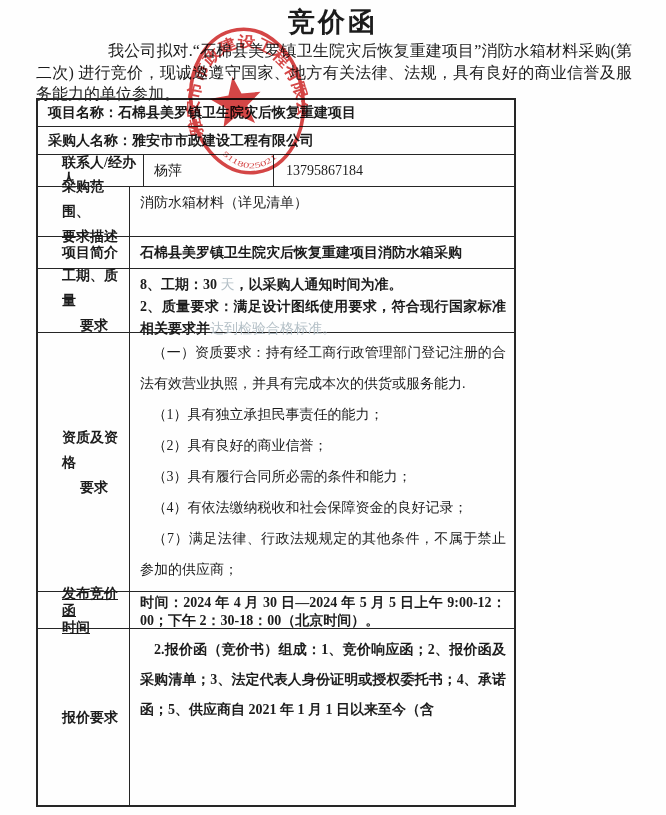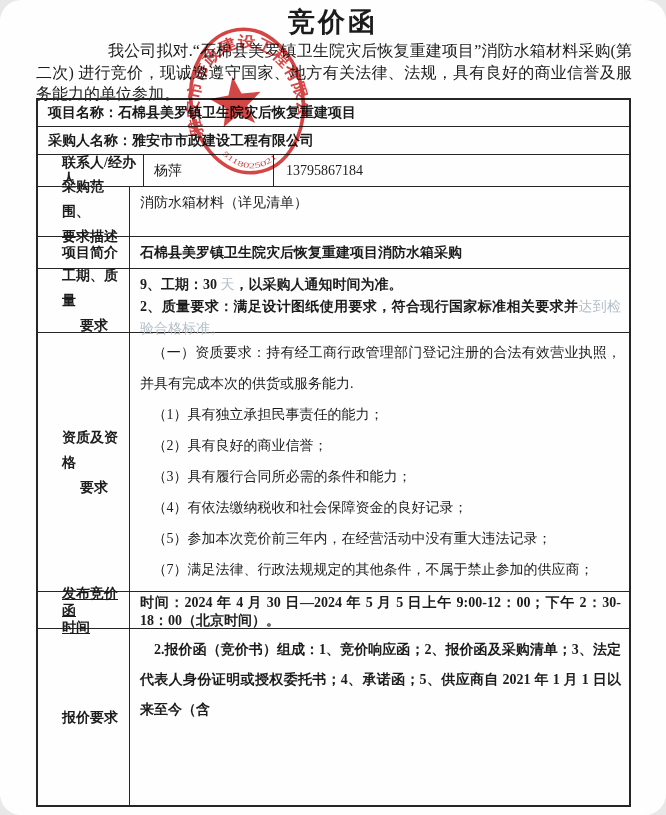--- a/index.html
+++ b/index.html
@@ -1,30 +1,30 @@
 <!DOCTYPE html>
 <html><head>
 <meta charset="utf-8">
 <style>
   html,body { margin:0; padding:0; background:#e8e8e8; }
   .page {
     position:relative; width:666px; height:815px; margin:0 auto;
     background:#fefefe; overflow:hidden;
-    font-family:"Liberation Serif","DejaVu Serif",serif; color:#1c1c1c;border-radius:21px;
+    font-family:"Liberation Serif","DejaVu Serif",serif; color:#1c1c1c;
   }
   .title {
     position:absolute; top:4px; left:0; right:0; margin:0;
     text-align:center; font-size:27px; font-weight:bold; letter-spacing:3px;
   }
   .intro {
     position:absolute; top:40px; left:36px; width:596px; margin:0;
     font-size:16px; line-height:21.5px; text-align:justify; text-indent:72px;
   }
   .tbl {
-    position:absolute; left:36px; top:98px; width:595px; height:709px;
+    position:absolute; left:36px; top:98px; width:480px; height:709px;
     border:2px solid #262626; box-sizing:border-box;
     display:flex; flex-direction:column; font-size:14px;
   }
   .row { display:flex; border-bottom:1.5px solid #262626; box-sizing:border-box; min-height:0; }
   .row:last-child { border-bottom:none; flex:1; }
   .lab {
     flex:0 0 92px; width:92px; border-right:1.5px solid #262626; box-sizing:border-box;
     font-weight:bold; display:flex; flex-direction:column; justify-content:center;
     padding:2px 3px 2px 24px; line-height:25px;
   }
@@ -100,37 +100,36 @@
       <div class="lab">项目简介</div>
       <div class="cnt vcenter bold">石棉县美罗镇卫生院灾后恢复重建项目消防水箱采购</div>
     </div>
 
     <div class="row" style="height:64px">
       <div class="lab">
         <span>工期、质量</span>
         <span class="c2">要求</span>
       </div>
       <div class="cnt quality">
-        <p><span>9、工期：30 </span><span class="faded">天</span><span>，以采购人通知时间为准。</span></p>
+        <p><span>8、工期：30 </span><span class="faded">天</span><span>，以采购人通知时间为准。</span></p>
         <p><span>2、质量要求：满足设计图纸使用要求，符合现行国家标准相关要求并</span><span class="faded">达到检验合格标准。</span></p>
       </div>
     </div>
 
     <div class="row" style="height:259px">
       <div class="lab">
         <span>资质及资格</span>
         <span class="c2">要求</span>
       </div>
       <div class="cnt qual">
         <p>（一）资质要求：持有经工商行政管理部门登记注册的合法有效营业执照，并具有完成本次的供货或服务能力.</p>
         <p>（1）具有独立承担民事责任的能力；</p>
         <p>（2）具有良好的商业信誉；</p>
         <p>（3）具有履行合同所必需的条件和能力；</p>
         <p>（4）有依法缴纳税收和社会保障资金的良好记录；</p>
-        <p>（5）参加本次竞价前三年内，在经营活动中没有重大违法记录；</p>
         <p>（7）满足法律、行政法规规定的其他条件，不属于禁止参加的供应商；</p>
       </div>
     </div>
 
     <div class="row" style="height:37px">
       <div class="lab" style="line-height:17px;text-decoration:underline;">
         <span>发布竞价函</span>
         <span>时间</span>
       </div>
       <div class="cnt announce">时间：2024 年 4 月 30 日—2024 年 5 月 5 日上午 9:00-12：00；下午 2：30-18：00（北京时间）。</div>

